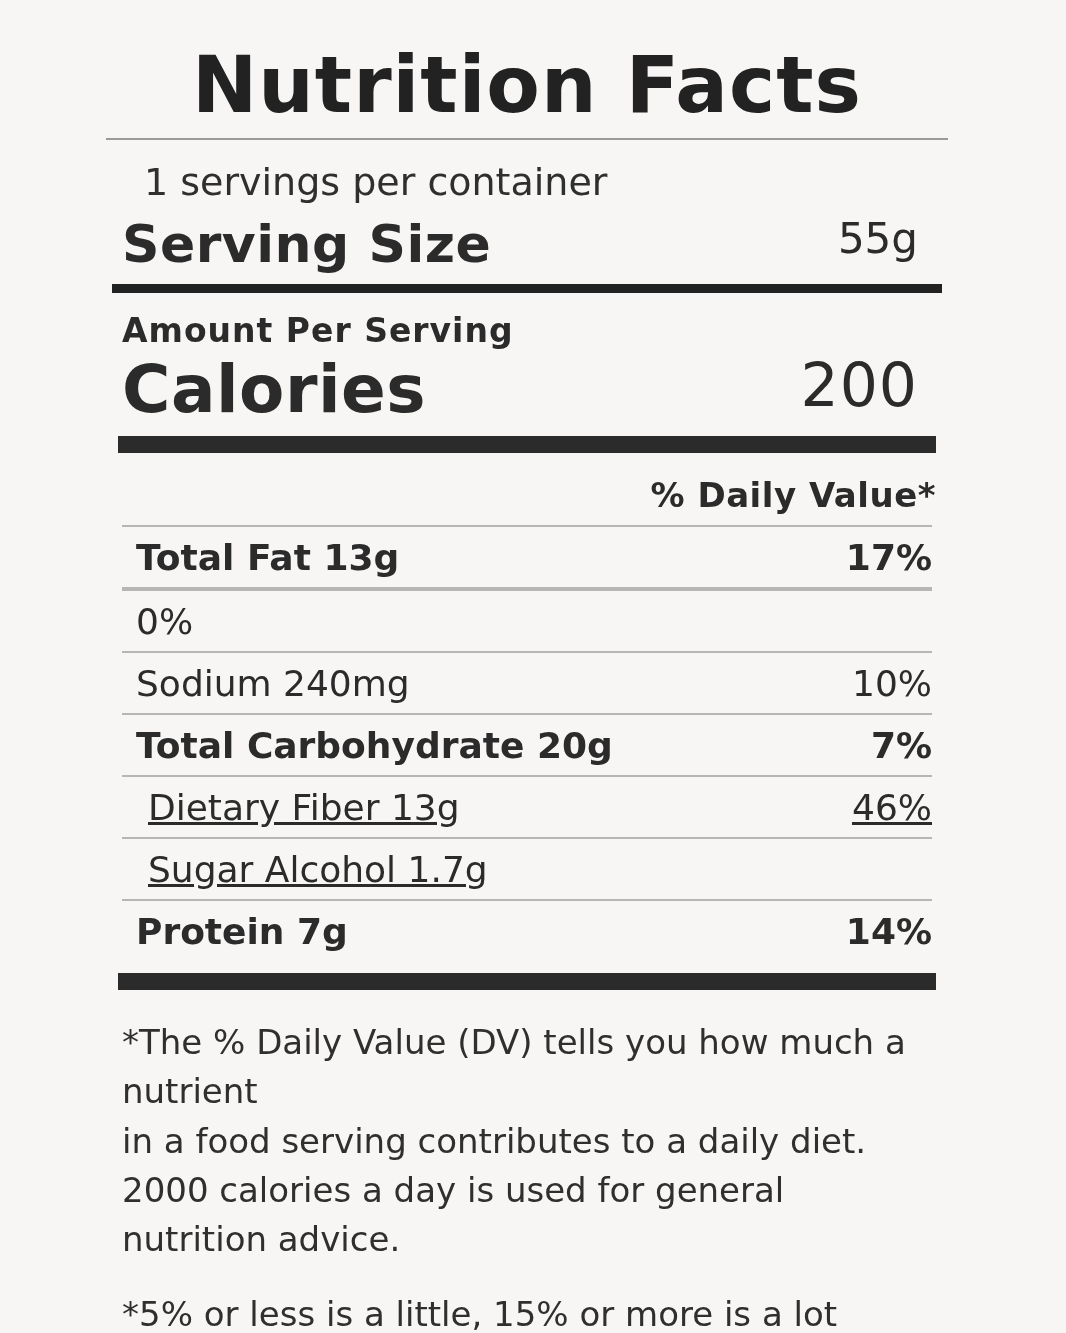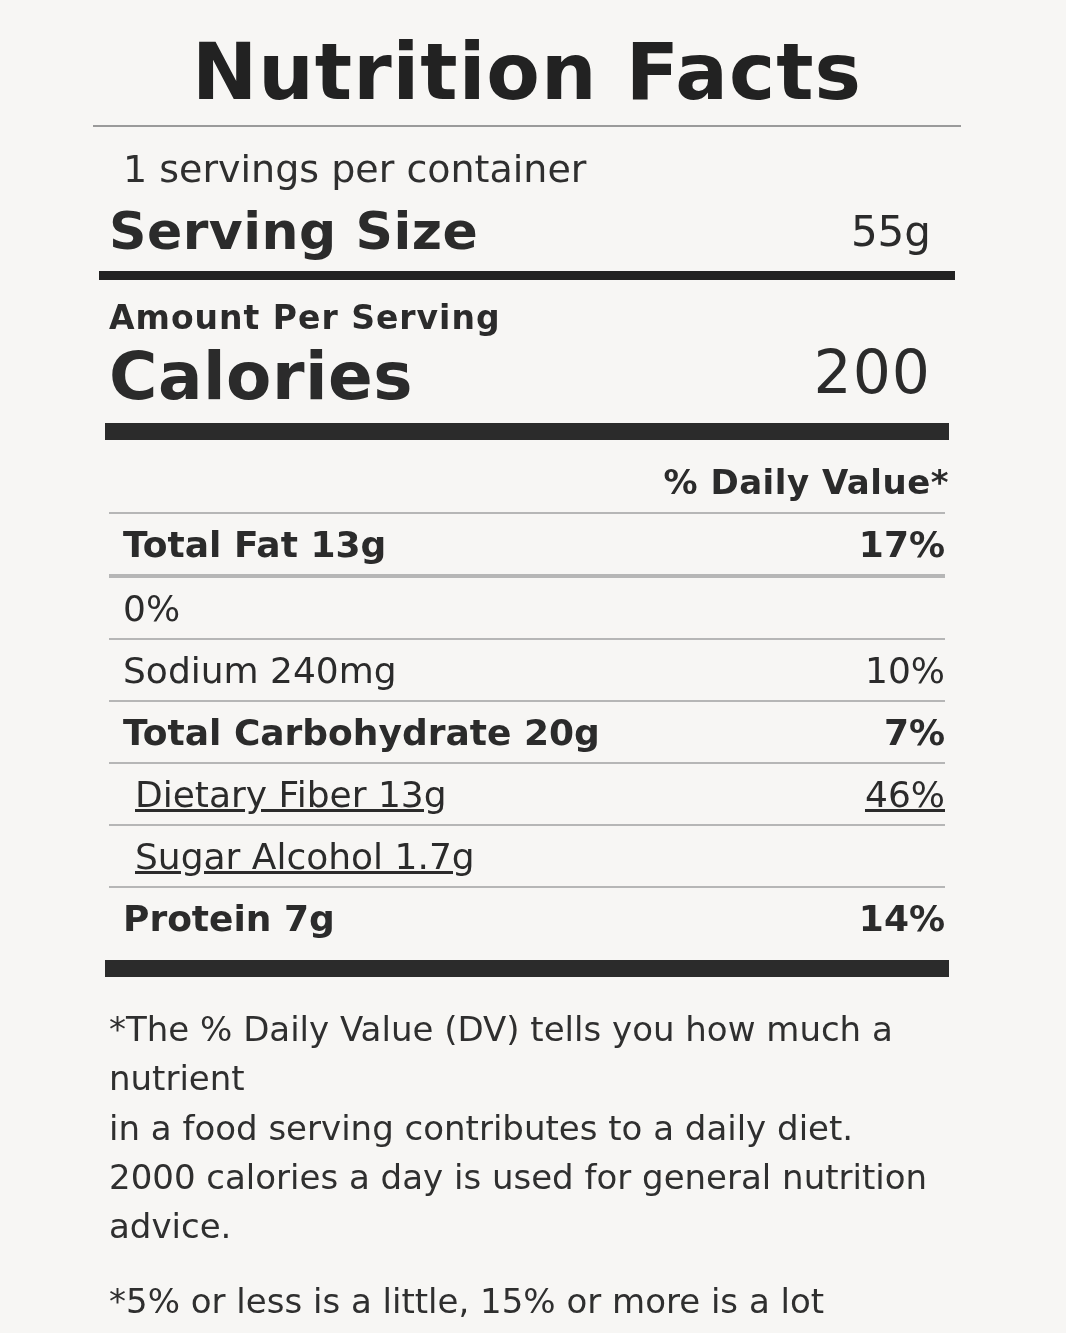--- a/index.html
+++ b/index.html
@@ -12,21 +12,21 @@
     height: 1333px;
     font-family: "DejaVu Sans", sans-serif;
     color: #2b2b2b;
     overflow: hidden;
   }
   .label {
     position: relative;
     width: 1054px;
     height: 1333px;
     box-sizing: border-box;
-    padding: 5px;
+    padding: 18px;
   }
 
   
   .title {
     font-family: "DejaVu Sans", sans-serif;
     font-weight: bold;
     font-size: 78px;
     letter-spacing: 1px;
     text-align: center;
     line-height: 1.0;
@@ -55,25 +55,26 @@
   }
   .rule-hairline.sub {
     margin-left: 104px;
   }
 
   
   .servings {
     font-size: 38px;
     padding: 20px 0 0 118px;
     color: #2f2f2f;
+    margin-left: 8px;
   }
 
   .serving-size-row {
     display: flex;
-    align-items: center;
+    align-items: flex-start;
     justify-content: space-between;
     padding: 10px 118px 0 104px;
   }
   .serving-size-label {
     font-weight: bold;
     font-size: 52px;
     letter-spacing: 0.5px;
   }
   .serving-size-value {
     font-size: 42px;

